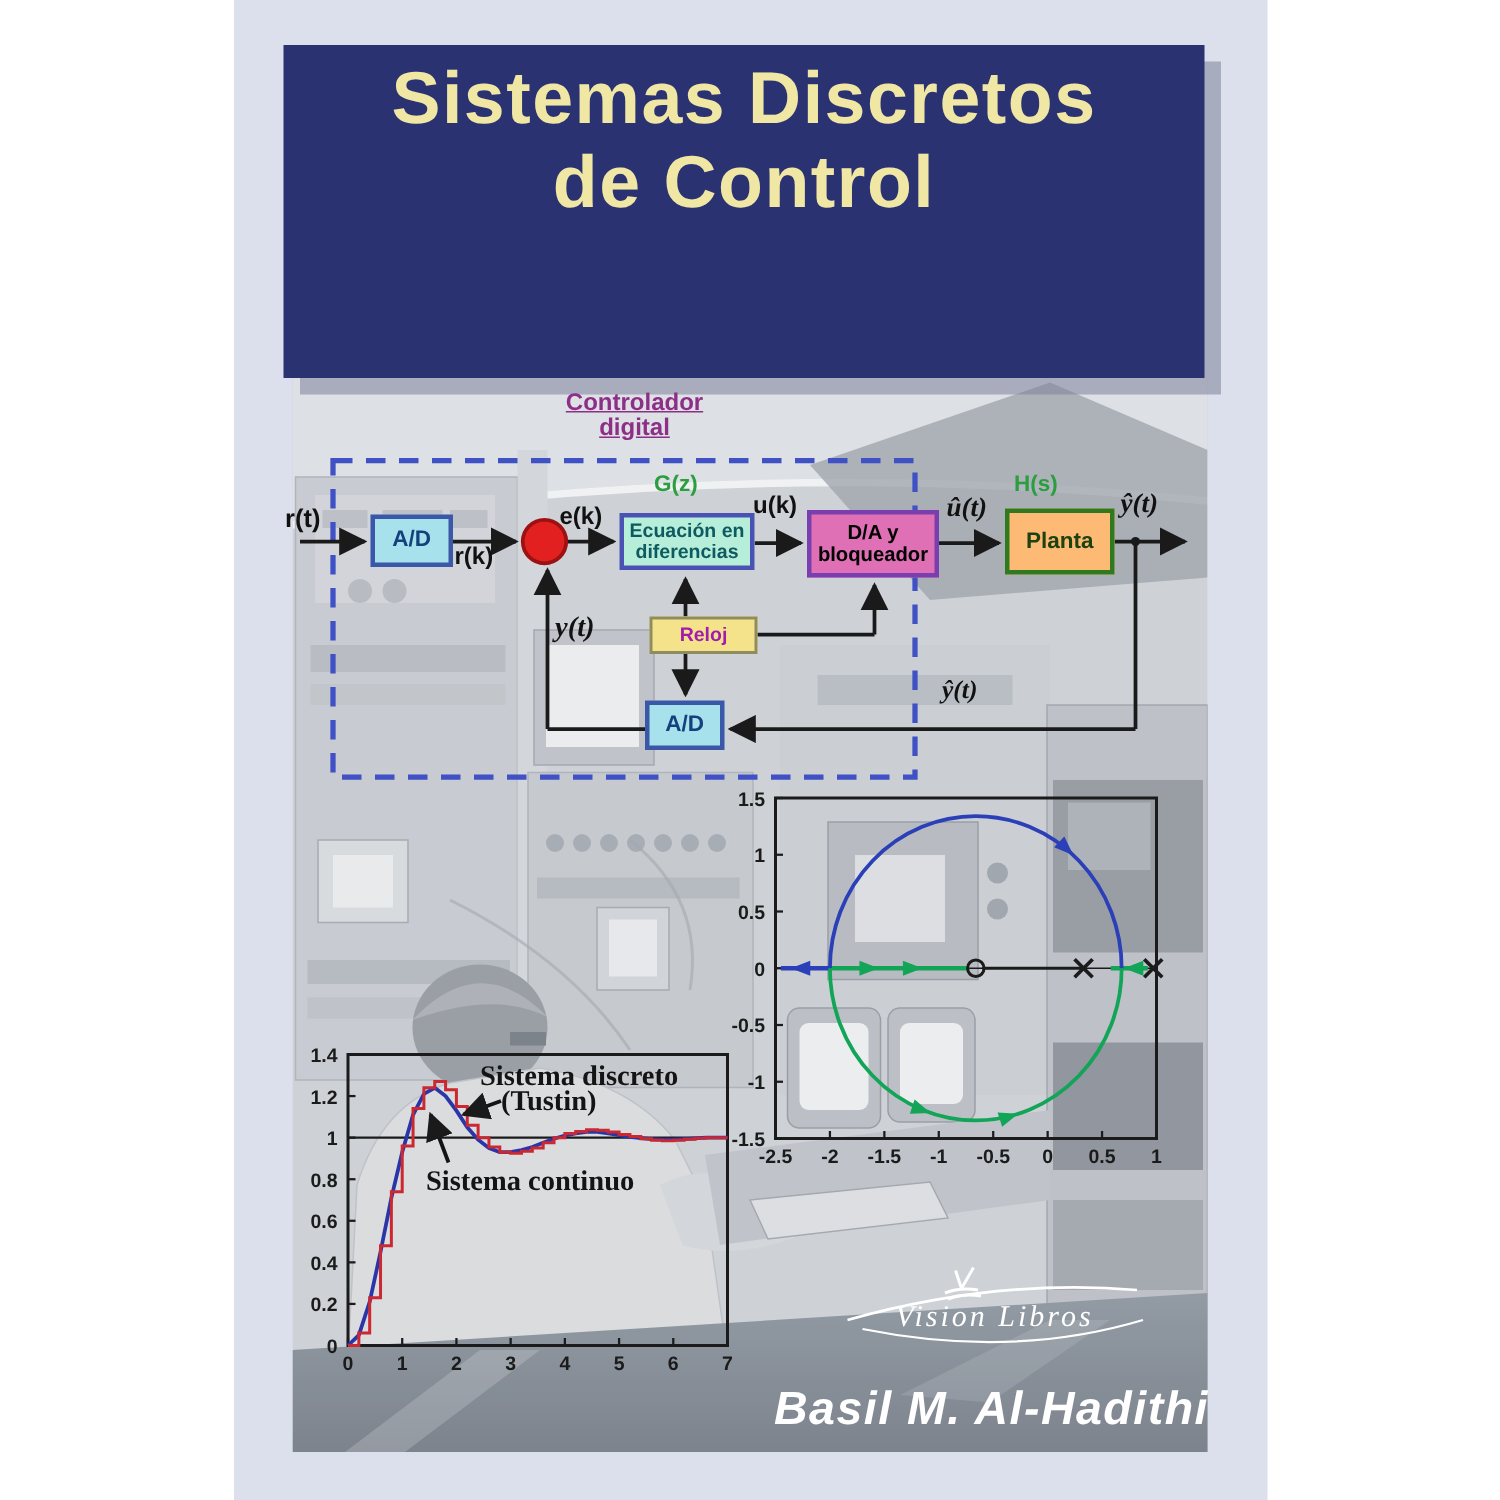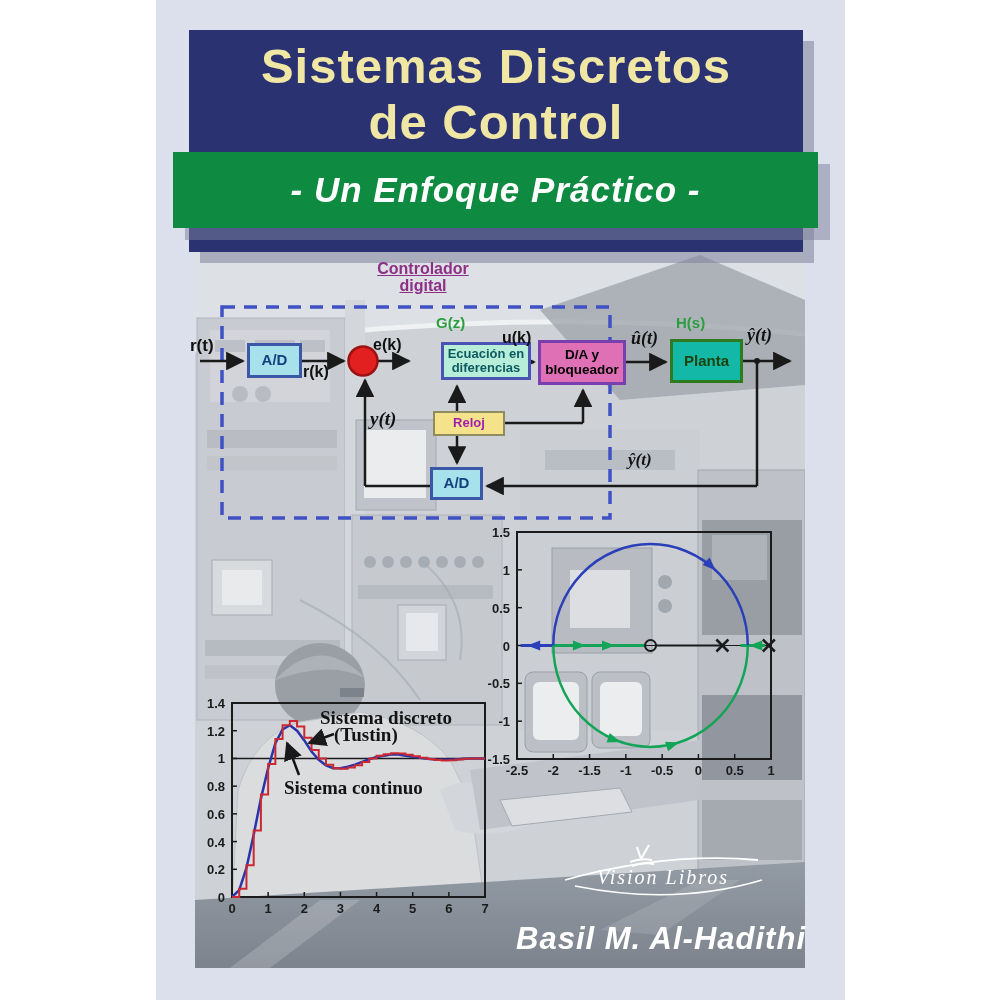--- a/index.html
+++ b/index.html
@@ -244,41 +244,38 @@
     <g stroke="#141414" stroke-width="2.5" fill="none">
       <path d="M334,734 L309,743" marker-end="url(#arr)"></path>
       <path d="M299,775 L287,743" marker-end="url(#arr)"></path>
     </g>
   </svg>
 
   <div class="title-box" style="background: rgb(43, 50, 114);">
     <div class="title-line" style="color: rgb(240, 231, 165);">Sistemas Discretos</div>
     <div class="title-line" style="color: rgb(240, 231, 165);">de Control</div>
   </div>
-  <div class="subtitle-banner" style="background: rgb(14, 138, 65);">
-    <div class="subtitle-text" style="color: rgb(255, 255, 255);">- Un Enfoque Práctico -</div>
-  </div>
 
   <div class="caption" style="left: 353px; top: 261px; width: 140px; color: rgb(141, 47, 134); text-decoration: underline;">
     <div>Controlador</div>
     <div>digital</div>
   </div>
 
   <div class="dblock" style="left: 247px; top: 343px; width: 55px; height: 35px; font-size: 15px; background: rgb(167, 225, 235); border-color: rgb(58, 87, 168); color: rgb(20, 64, 126);">
     <span>A/D</span>
   </div>
-  <div class="dblock" style="left: 413px; top: 342px; width: 90px; height: 38px; font-size: 13px; background: rgb(182, 238, 217); border-color: rgb(74, 82, 180); color: rgb(13, 90, 96); margin-left: 28px;">
+  <div class="dblock" style="left: 413px; top: 342px; width: 90px; height: 38px; font-size: 13px; background: rgb(182, 238, 217); border-color: rgb(74, 82, 180); color: rgb(13, 90, 96);">
     <span>Ecuación en</span>
     <span>diferencias</span>
   </div>
   <div class="dblock" style="left: 538px; top: 340px; width: 88px; height: 45px; font-size: 13.5px; background: rgb(223, 112, 181); border-color: rgb(122, 63, 174); color: #000000;">
     <span>D/A y</span>
     <span>bloqueador</span>
   </div>
-  <div class="dblock" style="left: 670px; top: 339px; width: 73px; height: 44px; font-size: 15px; background: #14b8a6; border-color: rgb(47, 122, 30); color: rgb(30, 66, 14);">
+  <div class="dblock" style="left: 670px; top: 339px; width: 73px; height: 44px; font-size: 15px; background: #fdba74; border-color: rgb(47, 122, 30); color: rgb(30, 66, 14);">
     <span>Planta</span>
   </div>
   <div class="dblock" style="left: 433px; top: 411px; width: 72px; height: 25px; font-size: 13px; border-width: 2px; background: rgb(244, 227, 138); border-color: rgb(143, 140, 96); color: #a21caf;">
     <span>Reloj</span>
   </div>
   <div class="dblock" style="left: 430px; top: 467px; width: 53px; height: 33px; font-size: 15px; background: rgb(167, 225, 235); border-color: rgb(58, 87, 168); color: rgb(20, 64, 126);">
     <span>A/D</span>
   </div>
 
   <span class="sig" style="left:190px;top:336px;font-size:17px;">r(t)</span>

